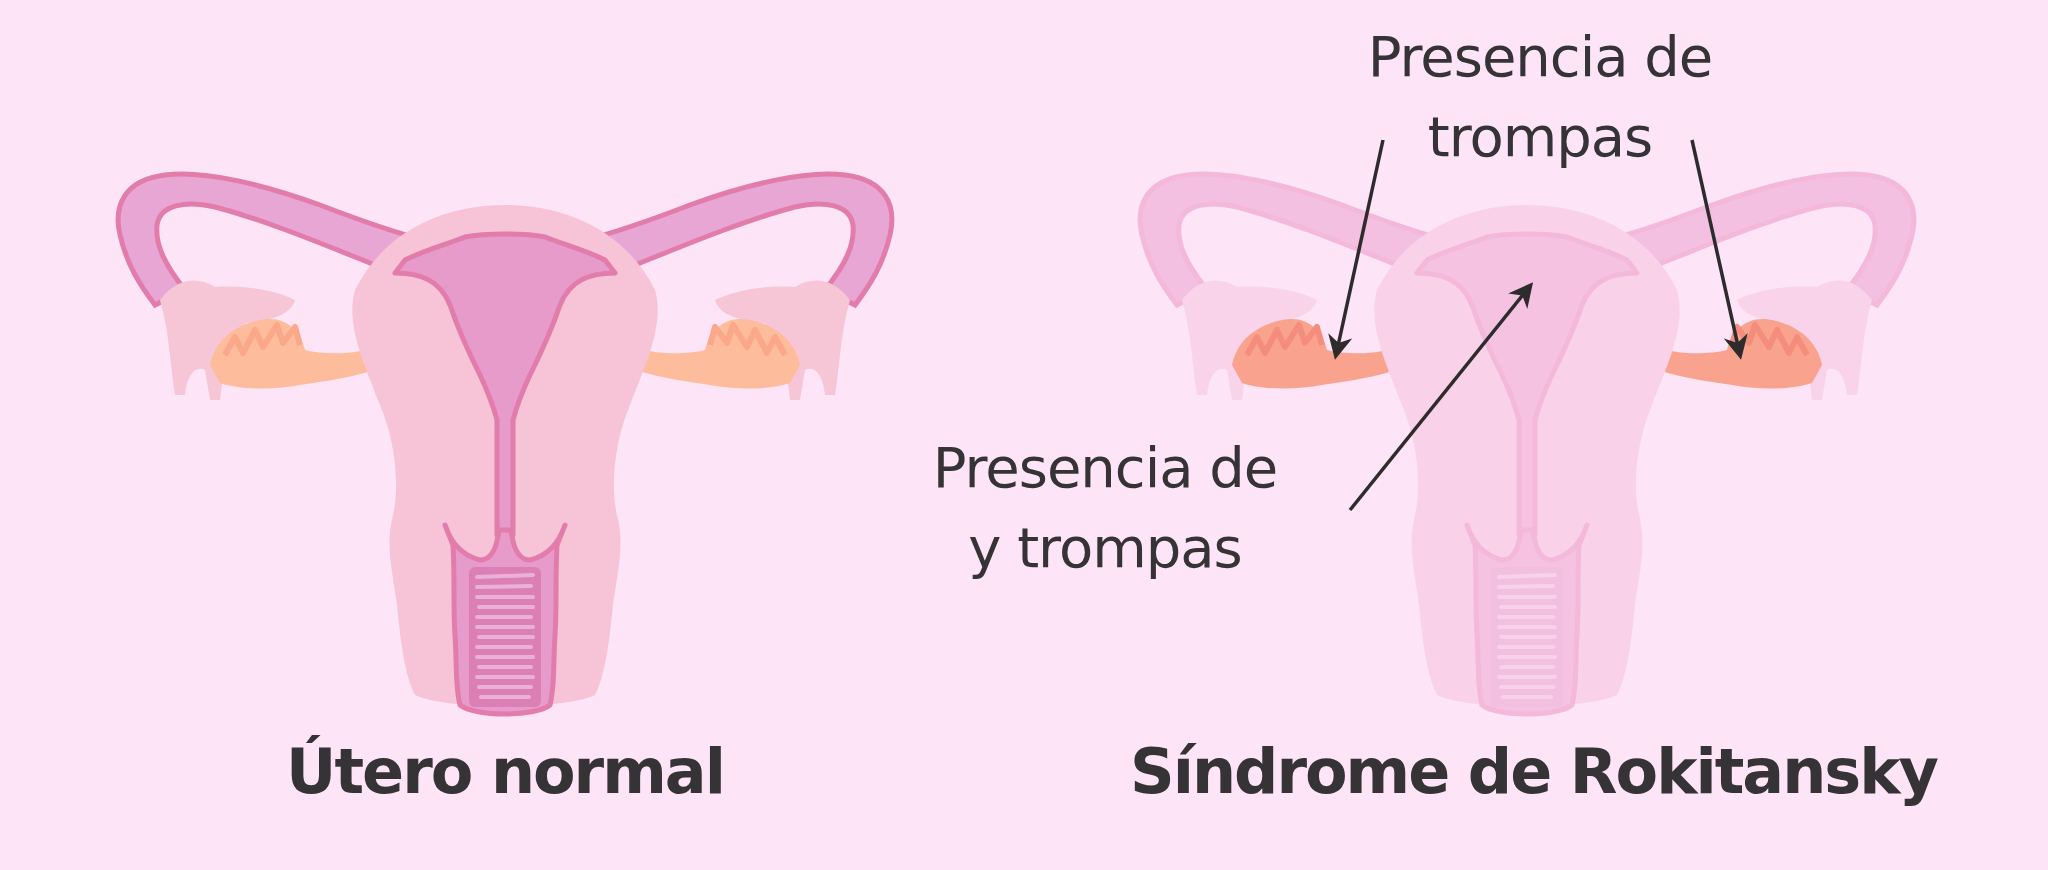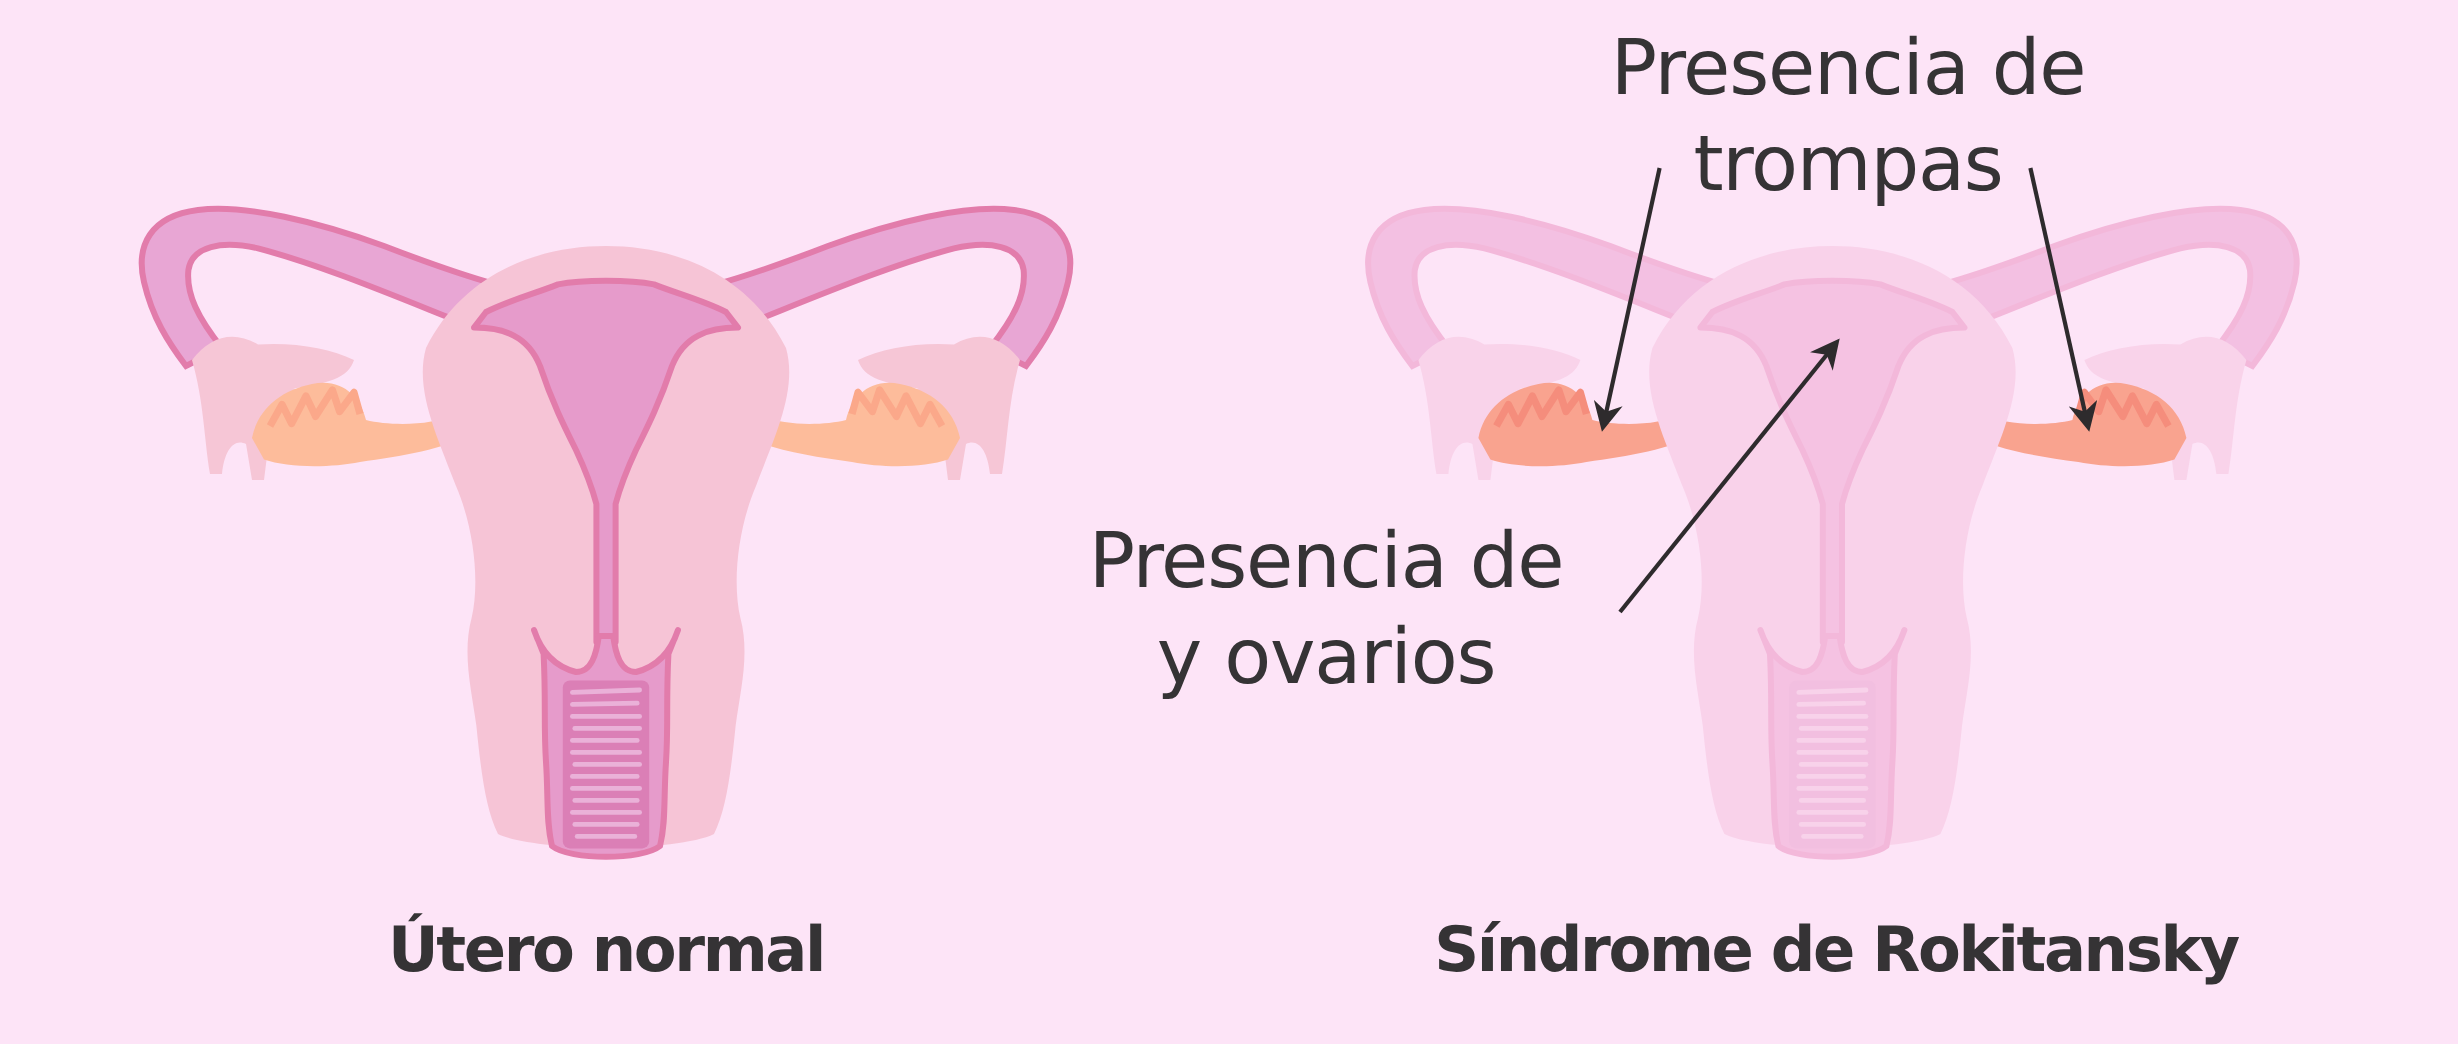--- a/index.html
+++ b/index.html
@@ -7,30 +7,29 @@
     width: 2048px; height: 870px; overflow: hidden;
     background: #fde4f7;
     font-family: "Liberation Sans", "DejaVu Sans", sans-serif;
     position: relative;
   }
   .stage { position: absolute; left: 0; top: 0; width: 2048px; height: 870px; }
   svg.art { position: absolute; left: 0; top: 0; }
   .label {
     position: absolute; color: #353335; text-align: center;
     font-family: "DejaVu Sans", "Liberation Sans", sans-serif;
-    font-size: 64px; line-height: 80px; letter-spacing: -1px;
+    font-size: 56px; line-height: 80px; letter-spacing: -1px;
     white-space: nowrap;
   }
   .label span { display: block; }
   .title {
     position: absolute; color: #353335; text-align: center;
     font-family: "DejaVu Sans", "Liberation Sans", sans-serif;
-    font-weight: bold; font-size: 52px; line-height: 80px; letter-spacing: -2px;
+    font-weight: bold; font-size: 62px; line-height: 80px; letter-spacing: -2px;
     white-space: nowrap;
-    margin-top: 20px;
   }
 </style>
 </head>
 <body>
 
 <div class="stage">
 
   <svg class="art" width="2048" height="870" viewBox="0 0 2048 870">
     <defs>
       <marker id="arrowhead" viewBox="0 0 10 10" refX="8" refY="5" markerWidth="7" markerHeight="7" orient="auto-start-reverse">
@@ -89,18 +88,18 @@
     </g>
   </svg>
 
   <div class="label" style="left:1340px; top:17px; width:400px;">
     <span>Presencia de</span>
     <span>trompas</span>
   </div>
 
   <div class="label" style="left:885px; top:428px; width:440px;">
     <span>Presencia de</span>
-    <span>y ovarios</span>
+    <span>y trompas</span>
   </div>
 
   <div class="title" style="left:255px; top:732px; width:500px;">Útero normal</div>
   <div class="title" style="left:1130px; top:732px; width:800px;">Síndrome de Rokitansky</div>
 </div>
 
 </body></html>

